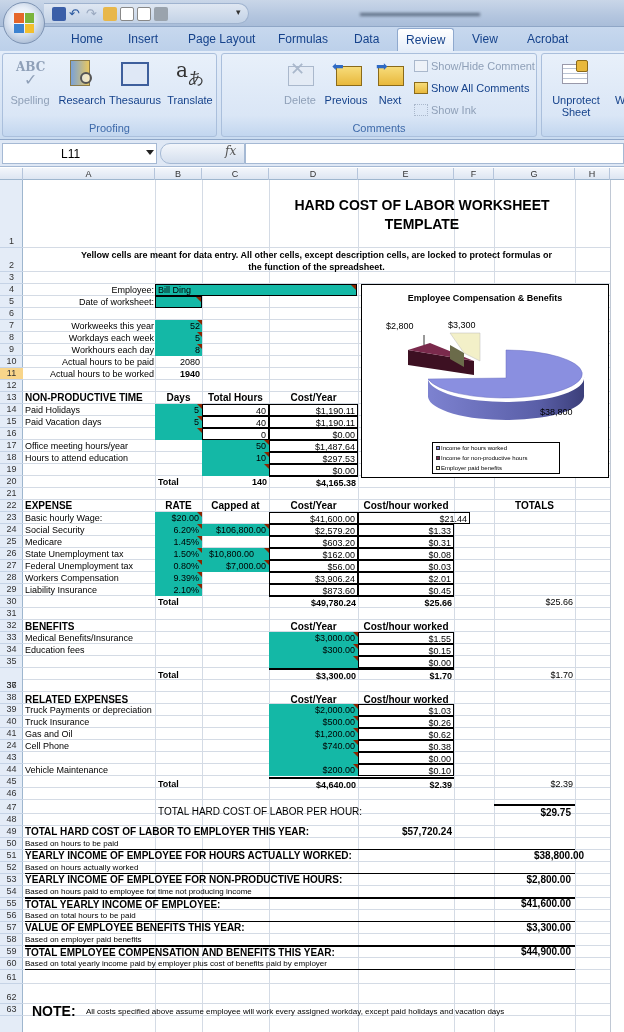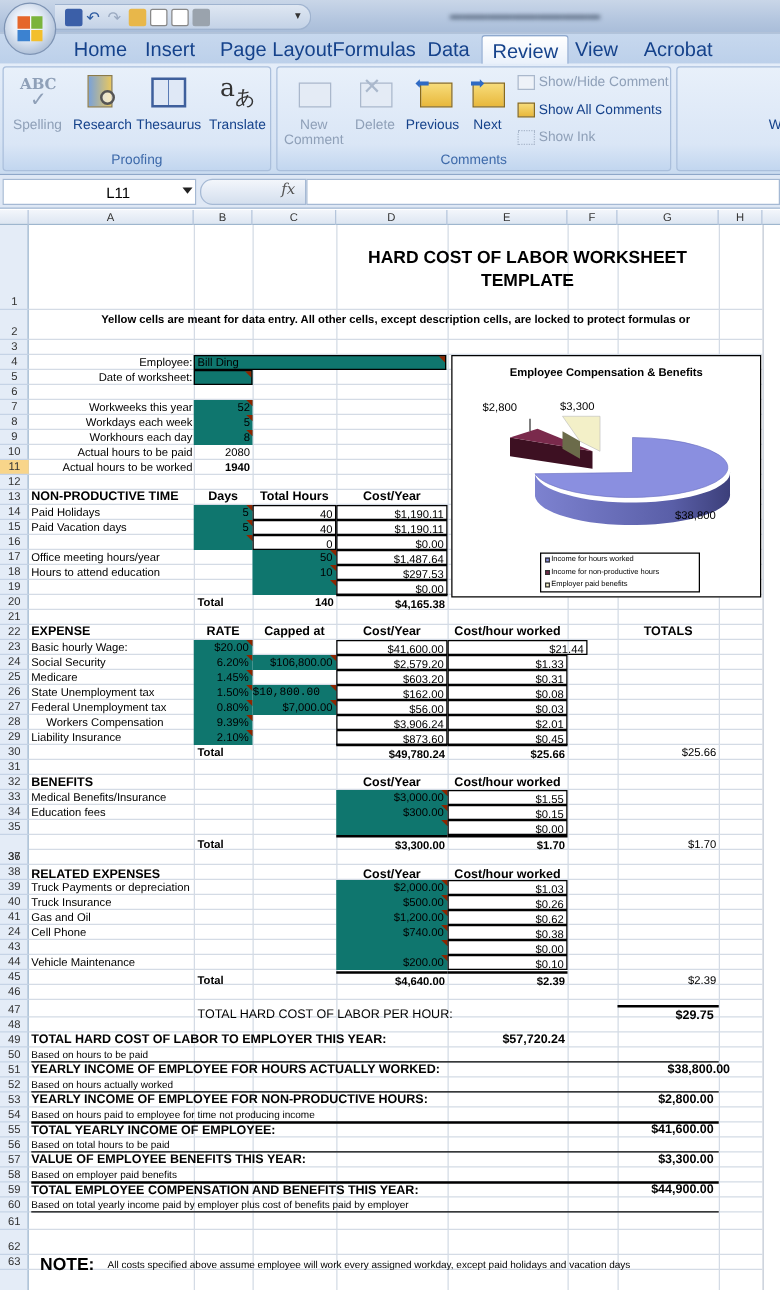--- a/index.html
+++ b/index.html
@@ -11,58 +11,58 @@
   #office-logo { width: 20px; height: 20px; display: grid; grid-template-columns: 1fr 1fr; grid-template-rows: 1fr 1fr; gap: 1px; }
   #office-logo span:nth-child(1){background:#e5662a;} #office-logo span:nth-child(2){background:#7bb43c;}
   #office-logo span:nth-child(3){background:#3c82d0;} #office-logo span:nth-child(4){background:#f3bf2c;}
   #qat { position: absolute; left: 44px; top: 3px; height: 21px; width: 205px; border-radius: 0 11px 11px 0; background: linear-gradient(#dfe7f2, #c3d2e6); border: 1px solid #9fb3cf; border-left: none; display: flex; align-items: center; gap: 3px; padding-left: 8px; }
   .qat-icon { width: 14px; height: 14px; display: inline-block; border-radius: 2px; }
   #qat-more { position: absolute; left: 236px; top: 7px; font-size: 9px; color: #333; }
   #window-title { position: absolute; left: 360px; top: 7px; font-size: 10px; color: #5a6a80; filter: blur(1.5px); }
 
   
   #tabrow { position: absolute; left: 0; top: 27px; width: 624px; height: 24px; background: linear-gradient(#c7d8ee, #bcd0ea); }
-  .tab { position: absolute; top: 5px; font-size: 16px; color: #15428b; }
+  .tab { position: absolute; top: 5px; font-size: 12px; color: #15428b; margin-left: 12px; }
   .tab.active { top: 1px; background: linear-gradient(#fff, #e4edf9); border: 1px solid #8fa9ce; border-bottom: none; border-radius: 3px 3px 0 0; padding: 4px 8px 5px; }
 
   
   #ribbon { position: absolute; left: 0; top: 51px; width: 624px; height: 89px; background: linear-gradient(#e4edf9, #d6e3f4 70%, #c9dbf0); border-bottom: 1px solid #8ea7c9; }
   .group { position: absolute; top: 2px; height: 84px; border: 1px solid #aabfdc; border-radius: 3px; background: linear-gradient(#e8f0fa, #dae6f6 75%, #c2d6ef); }
   .group-label { position: absolute; bottom: 2px; left: 0; right: 0; text-align: center; font-size: 11px; color: #3e6aaa; }
   .rbtn { position: absolute; top: 4px; text-align: center; font-size: 11px; color: #15428b; }
   .rbtn .ic { width: 32px; height: 32px; margin: 0 auto 4px; position: relative; }
   .rbtn.disabled { color: #8fa0b8; }
   .small-btn { position: absolute; font-size: 11px; color: #15428b; display: flex; align-items: center; gap: 3px; }
   .small-btn.disabled { color: #8fa0b8; }
   .small-btn .sic { width: 14px; height: 12px; display: inline-block; }
 
   
   #formulabar { position: absolute; left: 0; top: 140px; width: 624px; height: 27px; background: #dfe8f5; border-bottom: 1px solid #a5b9d4; }
-  #namebox { position: absolute; left: 2px; top: 3px; width: 155px; height: 21px; background: #fff; border: 1px solid #a5b9d4; font-size: 12px; padding: 3px 0 0 82px; }
+  #namebox { position: absolute; left: 2px; top: 3px; width: 155px; height: 21px; background: #fff; border: 1px solid #a5b9d4; font-size: 12px; padding: 3px 0 0 58px; }
   #namebox-arrow { position: absolute; left: 146px; top: 10px; width: 0; height: 0; border-left: 4px solid transparent; border-right: 4px solid transparent; border-top: 5px solid #222; }
   #fx-area { position: absolute; left: 160px; top: 3px; width: 85px; height: 21px; border-radius: 10px 0 0 10px; background: linear-gradient(#f3f6fb, #d4dfee); border: 1px solid #a5b9d4; }
   #fx-label { position: absolute; left: 225px; top: 4px; font-family: "DejaVu Serif", serif; font-style: italic; font-size: 12px; color: #555; }
   #formula-input { position: absolute; left: 245px; top: 3px; width: 379px; height: 21px; background: #fff; border: 1px solid #a5b9d4; }
 
   
   #colheaders { position: absolute; left: 0; top: 168px; width: 624px; height: 12px; background: linear-gradient(#f3f6fb, #dde6f2); border-bottom: 1px solid #9eb6ce; }
   .colh { position: absolute; top: 0; height: 12px; font-size: 9px; color: #333; text-align: center; border-right: 1px solid #b5c5db; line-height: 12px; }
   #rowheaders { position: absolute; left: 0; top: 180px; width: 23px; height: 852px; background: #e4ecf7; border-right: 1px solid #9eb6ce; }
   .rowh { position: absolute; left: 0; width: 23px; font-size: 9px; color: #333; text-align: center; border-bottom: 1px solid #c5d3e6; display: flex; align-items: flex-end; justify-content: center; padding-bottom: 1px; }
   .rowh.sel { background: #f8d58a; }
   #gridarea { position: absolute; left: 23px; top: 180px; width: 601px; height: 852px; overflow: hidden; }
   .vline { position: absolute; top: 0; width: 1px; height: 852px; background: #d4dbe5; }
   .hline { position: absolute; left: 0; width: 587px; height: 1px; background: #d4dbe5; }
   #offsheet { position: absolute; left: 587px; top: 0; width: 14px; height: 852px; background: #fff; border-left: 1px solid #c0c8d4; }
 
   .c { position: absolute; font-size: 9px; color: #000; white-space: nowrap; line-height: 12px; height: 12px; font-family: "Liberation Sans", sans-serif; }
   .r { text-align: right; }
   .ctr { text-align: center; }
   .b { font-weight: bold; }
-  .y { background: #0f766e; }
+  .y { background: #14b8a6; }
   .box { border: 1px solid #000; }
   .flag::after { content: ""; position: absolute; right: 0; top: 0; width: 0; height: 0; border-left: 5px solid transparent; border-top: 5px solid #8b2500; }
   .hdr { font-weight: bold; font-size: 10px; }
   .thickt { border-top: 2px solid #000; }
 
   
   #chart { position: absolute; left: 338px; top: 104px; width: 248px; height: 194px; border: 1px solid #000; background: #fff; }
   #chart-title { position: absolute; top: 8px; left: 0; right: 0; text-align: center; font-size: 9px; font-weight: bold; }
   #legend { position: absolute; left: 70px; top: 157px; width: 128px; height: 32px; border: 1px solid #000; background: #fff; }
   .leg { font-size: 6px; height: 10px; line-height: 10px; padding-left: 3px; display: flex; align-items: center; gap: 1px; }
@@ -131,26 +131,20 @@
       <div class="ic">
           <span style="position:absolute;left:2px;top:0;font-family:'DejaVu Serif',serif;font-size:20px;color:#333;">a</span>
           <span style="position:absolute;left:14px;top:10px;font-size:16px;color:#333;">あ</span>
         </div>
       <span>Translate</span>
     </div>
     <div class="group-label">Proofing</div>
   </div>
 
   <div class="group" style="left:221px;width:316px;">
-    <div class="rbtn disabled" style="left:4px;width:50px;">
-      <div class="ic">
-          <div style="position:absolute;left:4px;top:8px;width:26px;height:20px;background:#e4ebf5;border:1px solid #aab8cc;"></div>
-        </div>
-      <span>New</span><br><span>Comment</span>
-    </div>
     <div class="rbtn disabled" style="left:56px;width:44px;">
       <div class="ic">
           <div style="position:absolute;left:4px;top:8px;width:26px;height:20px;background:#e4ebf5;border:1px solid #aab8cc;"></div>
           <span style="position:absolute;left:6px;top:0;font-size:18px;color:#aab8cc;">✕</span>
         </div>
       <span>Delete</span>
     </div>
     <div class="rbtn" style="left:100px;width:48px;">
       <div class="ic">
           <div style="position:absolute;left:6px;top:8px;width:26px;height:20px;background:linear-gradient(#f7dc7a,#e8b83c);border:1px solid #8a6a1a;"></div>
@@ -174,20 +168,27 @@
         <span>Show All Comments</span>
       </div>
     <div class="small-btn disabled" style="left:192px;top:50px;">
         <span class="sic" style="border:1px dotted #aab8cc;"></span>
         <span>Show Ink</span>
       </div>
     <div class="group-label">Comments</div>
   </div>
 
   <div class="group" style="left:541px;width:90px;">
+    <div class="rbtn" style="left:10px;width:48px;">
+      <div class="ic">
+          <div style="position:absolute;left:2px;top:6px;width:26px;height:20px;background:repeating-linear-gradient(0deg,#fff 0 4px,#b9c4d4 4px 5px),#fff;border:1px solid #99a;"></div>
+          <div style="position:absolute;left:16px;top:2px;width:12px;height:12px;background:#e8b83c;border:1px solid #8a6a1a;border-radius:2px;"></div>
+        </div>
+      <span>Unprotect</span><br><span>Sheet</span>
+    </div>
     <span class="rbtn" style="left:73px;top:40px;">W</span>
   </div>
 </div>
 
 <div id="formulabar">
   <div id="namebox">L11</div>
   <div id="namebox-arrow"></div>
   <div id="fx-area"></div>
   <span id="fx-label">fx</span>
   <div id="formula-input"></div>
@@ -343,20 +344,21 @@
       <div class="hline" style="top: 803px;"></div>
       <div class="hline" style="top: 823px;"></div>
       <div class="hline" style="top: 835px;"></div>
     </div>
   <div id="offsheet"></div>
 
   <div class="c ctr b" style="left:246px;top:16px;width:306px;height:18px;font-size:14px;line-height:18px;">HARD COST OF LABOR WORKSHEET</div>
   <div class="c ctr b" style="left:246px;top:35px;width:306px;height:18px;font-size:14px;line-height:18px;">TEMPLATE</div>
 
   <div class="c ctr b" style="left:0;top:69px;width:587px;">Yellow cells are meant for data entry.  All other cells, except description cells, are locked to protect formulas or</div>
+  <div class="c ctr b" style="left:0;top:81px;width:587px;">the function of the spreadsheet.</div>
 
   <div class="c r" style="left:0;top:104px;width:131px;">Employee:</div>
   <div class="c y flag" style="left:132px;top:104px;width:202px;border:1px solid #000;padding-left:2px;line-height:10px;">Bill Ding</div>
   <div class="c r" style="left:0;top:116px;width:131px;">Date of worksheet:</div>
   <div class="c y flag" style="left:132px;top:116px;width:47px;border:1px solid #000;"></div>
 
   <div class="c r" style="left:0;top:140px;width:131px;">Workweeks this year</div>
   <div class="c r y flag" style="left:132px;top:140px;width:47px;padding-right:2px;">52</div>
   <div class="c r" style="left:0;top:152px;width:131px;">Workdays each week</div>
   <div class="c r y flag" style="left:132px;top:152px;width:47px;padding-right:2px;">5</div>
@@ -413,29 +415,29 @@
       <div class="c r y flag" style="left:132px;top:344px;width:47px;padding-right:3px;">6.20%</div>
       <div class="c r y flag" style="left:179px;top:344px;width:67px;padding-right:3px;">$106,800.00</div>
       <div class="c r box" style="left:246px;top:344px;width:89px;padding-right:2px;">$2,579.20</div>
       <div class="c r box" style="left:335px;top:344px;width:96px;padding-right:2px;">$1.33</div>
       <div class="c " style="left:2px;top:356px;">Medicare</div>
       <div class="c r y flag" style="left:132px;top:356px;width:47px;padding-right:3px;">1.45%</div>
       <div class="c r box" style="left:246px;top:356px;width:89px;padding-right:2px;">$603.20</div>
       <div class="c r box" style="left:335px;top:356px;width:96px;padding-right:2px;">$0.31</div>
       <div class="c " style="left:2px;top:368px;">State Unemployment tax</div>
       <div class="c r y flag" style="left:132px;top:368px;width:47px;padding-right:3px;">1.50%</div>
-      <div class="c r y flag" style="left:179px;top:368px;width:67px;padding-right:15px;font-family:Liberation Mono, monospace;">$10,800.00</div>
+      <div class="c r y flag" style="left:179px;top:368px;width:67px;padding-right:15px;">$10,800.00</div>
       <div class="c r box" style="left:246px;top:368px;width:89px;padding-right:2px;">$162.00</div>
       <div class="c r box" style="left:335px;top:368px;width:96px;padding-right:2px;">$0.08</div>
       <div class="c " style="left:2px;top:380px;">Federal Unemployment tax</div>
       <div class="c r y flag" style="left:132px;top:380px;width:47px;padding-right:3px;">0.80%</div>
       <div class="c r y flag" style="left:179px;top:380px;width:67px;padding-right:3px;">$7,000.00</div>
       <div class="c r box" style="left:246px;top:380px;width:89px;padding-right:2px;">$56.00</div>
       <div class="c r box" style="left:335px;top:380px;width:96px;padding-right:2px;">$0.03</div>
-      <div class="c " style="left:14px;top:392px;">Workers Compensation</div>
+      <div class="c " style="left:2px;top:392px;">Workers Compensation</div>
       <div class="c r y flag" style="left:132px;top:392px;width:47px;padding-right:3px;">9.39%</div>
       <div class="c r box" style="left:246px;top:392px;width:89px;padding-right:2px;">$3,906.24</div>
       <div class="c r box" style="left:335px;top:392px;width:96px;padding-right:2px;">$2.01</div>
       <div class="c " style="left:2px;top:404px;">Liability Insurance</div>
       <div class="c r y flag" style="left:132px;top:404px;width:47px;padding-right:3px;">2.10%</div>
       <div class="c r box" style="left:246px;top:404px;width:89px;padding-right:2px;">$873.60</div>
       <div class="c r box" style="left:335px;top:404px;width:96px;padding-right:2px;">$0.45</div>
     </div>
   <div class="c b" style="left:135px;top:416px;width:44px;">Total</div>
   <div class="c r b thickt" style="left:246px;top:415px;width:89px;height:13px;padding-right:2px;">$49,780.24</div>

